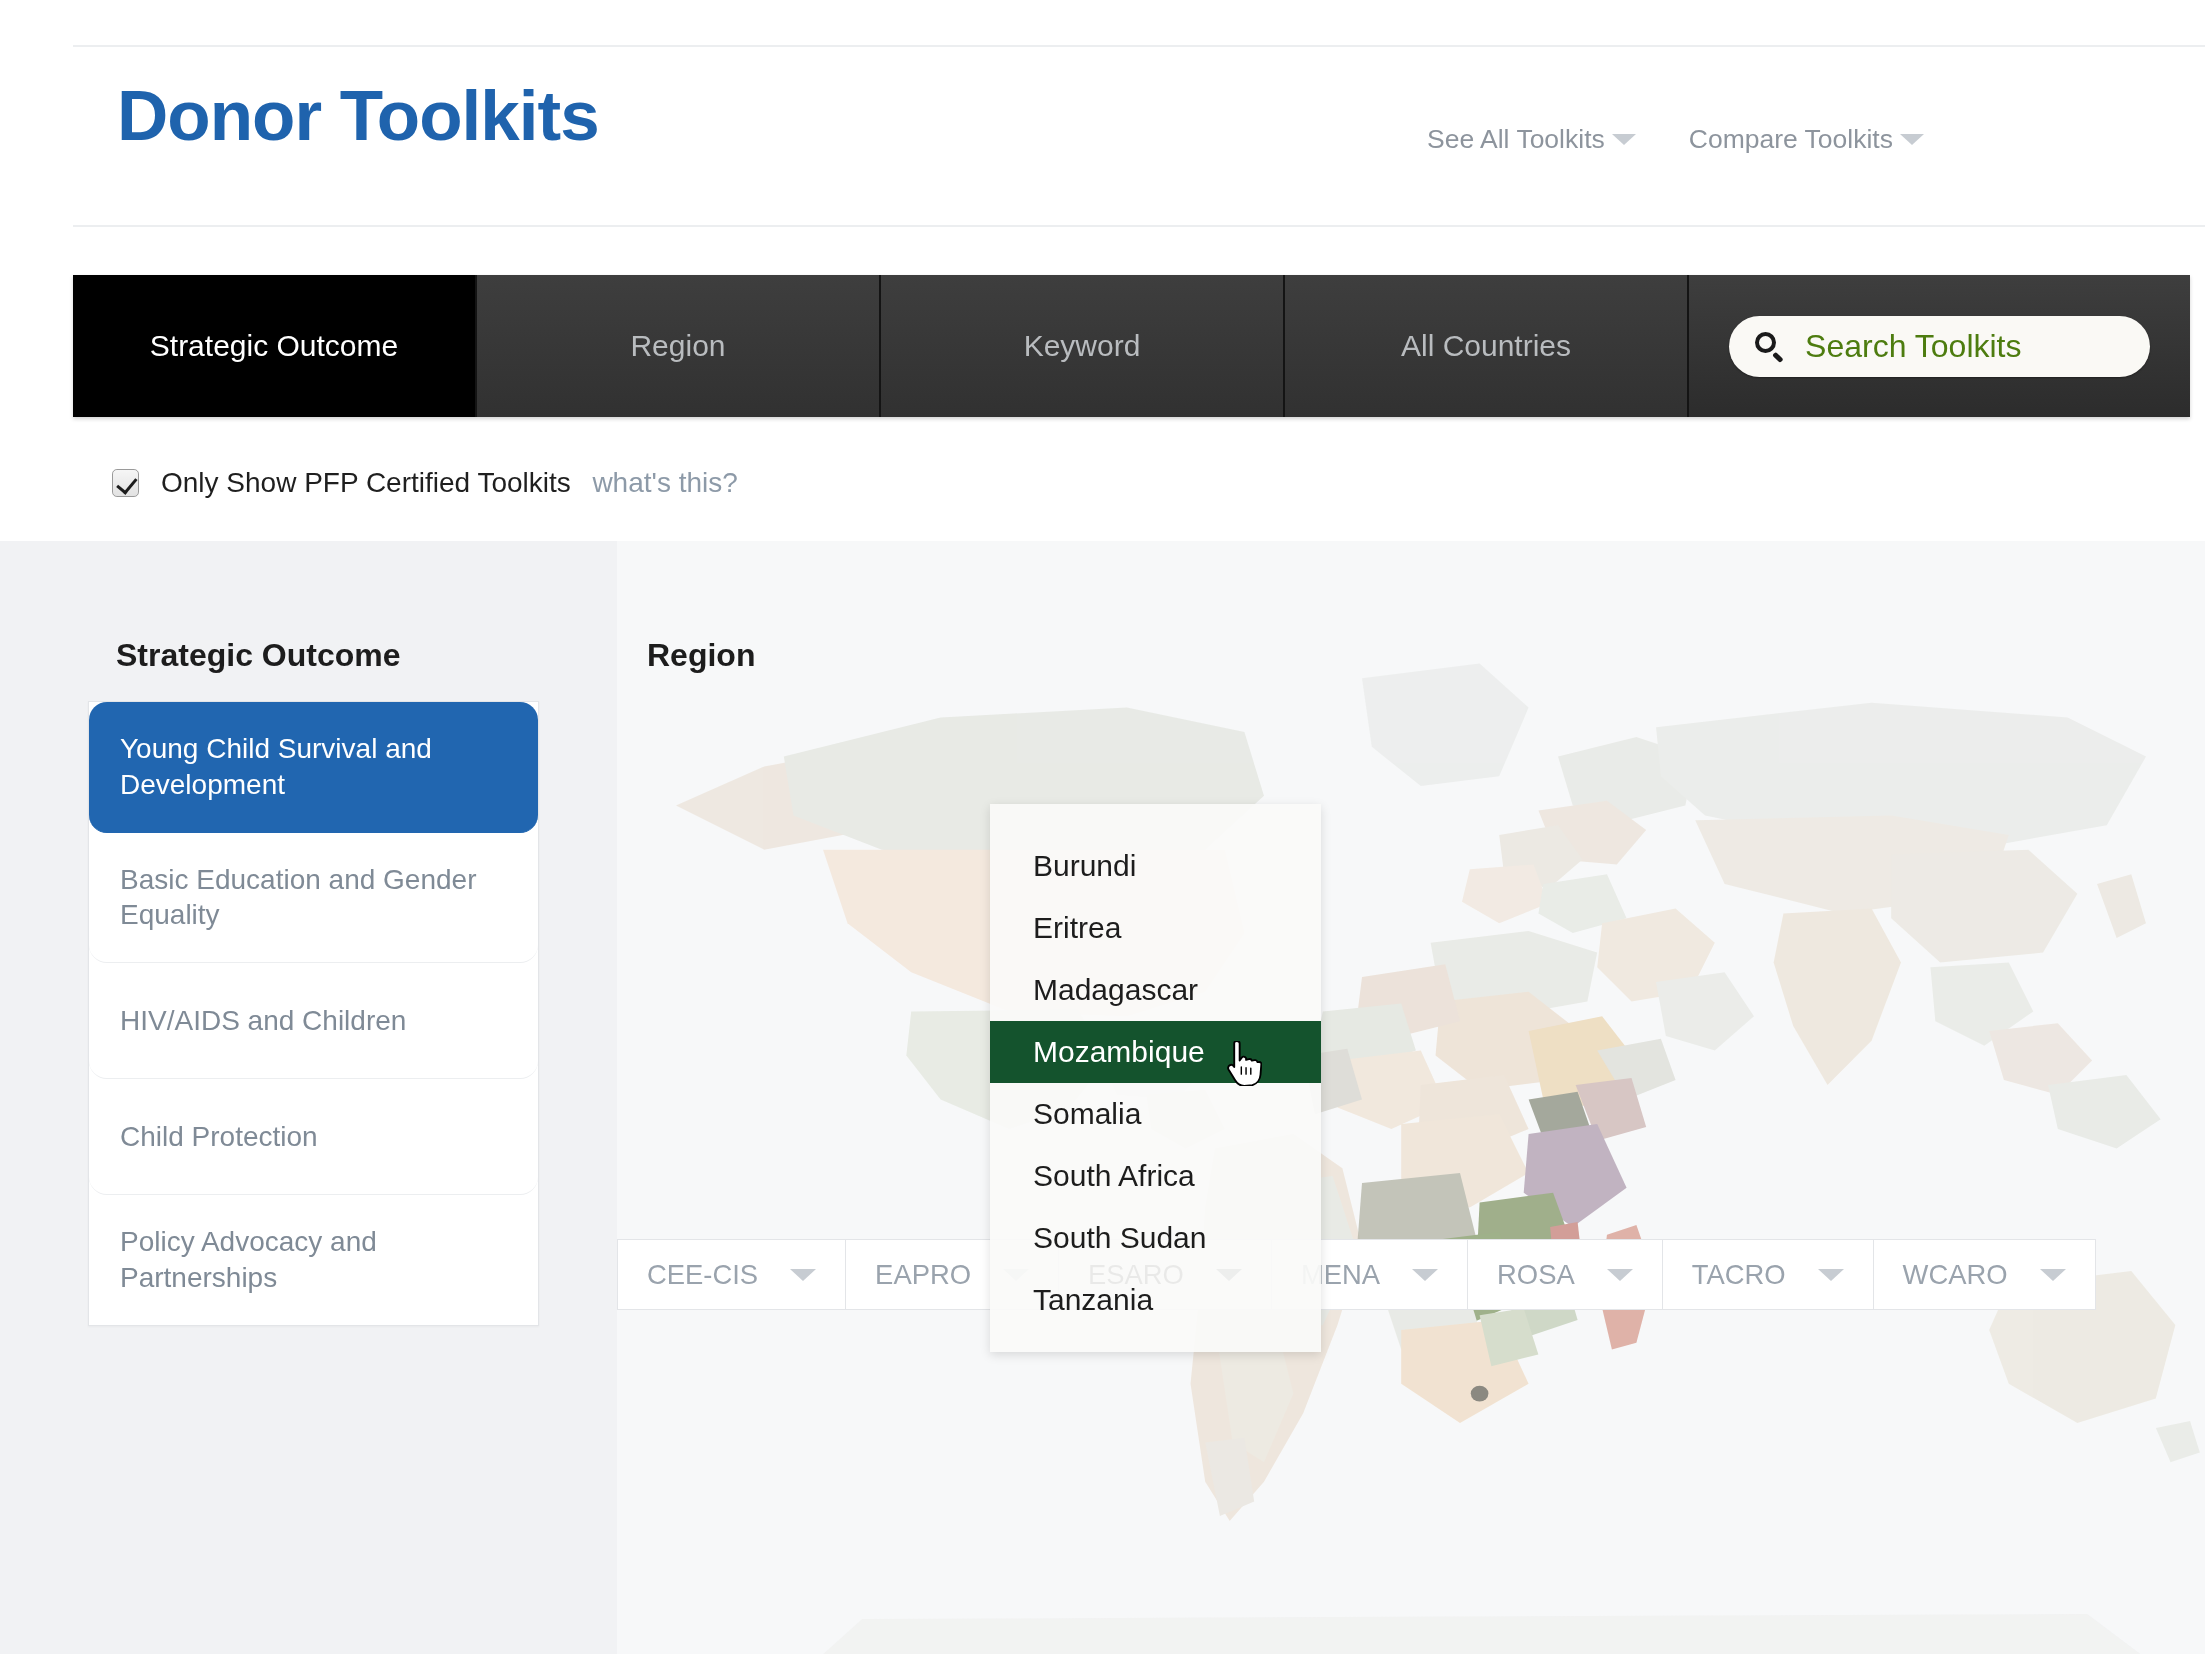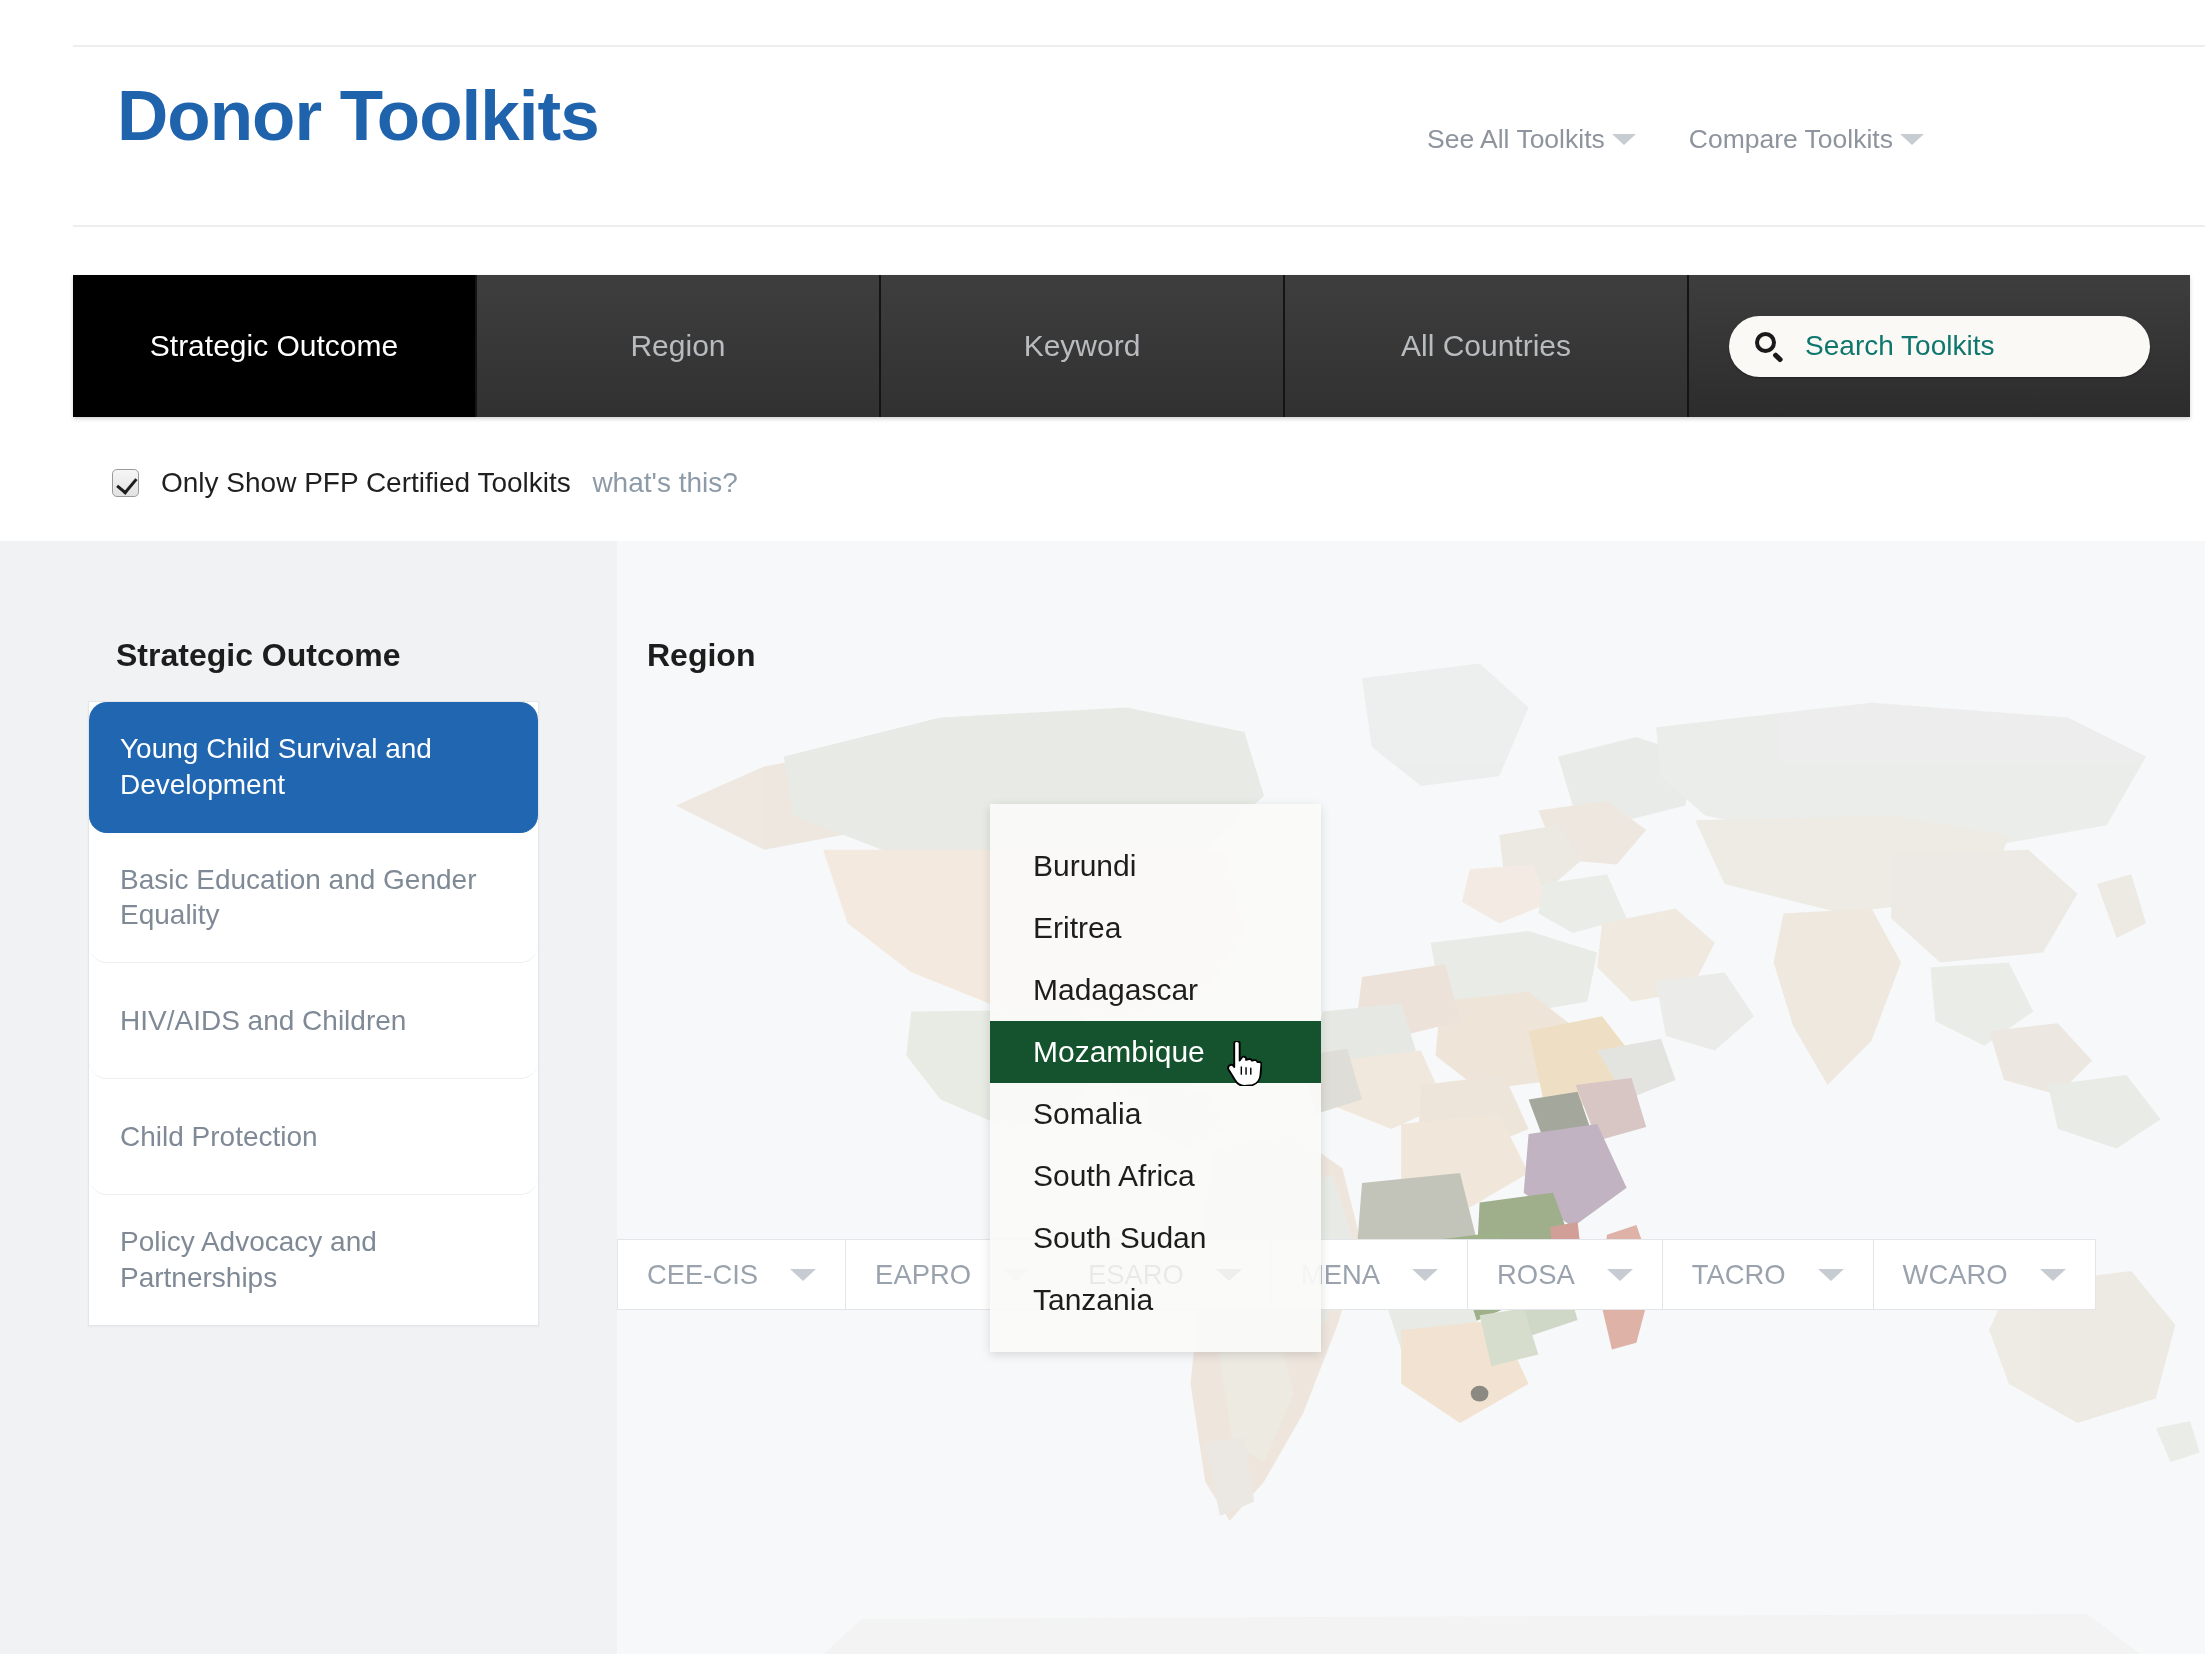--- a/index.html
+++ b/index.html
@@ -85,21 +85,21 @@
   .search-pill .mag .circle {
     position: absolute; left: 0; top: 0;
     width: 21.6px; height: 21.6px; border: 4.9px solid #1a1a1a; border-radius: 50%;
   }
   .search-pill .mag .handle {
     position: absolute; left: 19.6px; top: 19.6px;
     width: 10.8px; height: 4.9px; background: #1a1a1a;
     transform: rotate(45deg); transform-origin: left center;
     border-radius: 2px;
   }
-  .search-pill .txt { font-size: 28px; color: #0f766e; white-space: nowrap; }
+  .search-pill .txt { font-size: 32px; color: #4d7c0f; white-space: nowrap; }
 
   
   .pfp-row {
     position: absolute; left: 83px; top: 463px;
     display: flex; align-items: center; gap: 21.6px;
   }
   .pfp-box {
     width: 27.4px; height: 27.4px; border-radius: 4.9px;
     background: linear-gradient(to bottom,#f6f6f6,#e2e2e2);
     border: 1px solid #9a9a9a;

